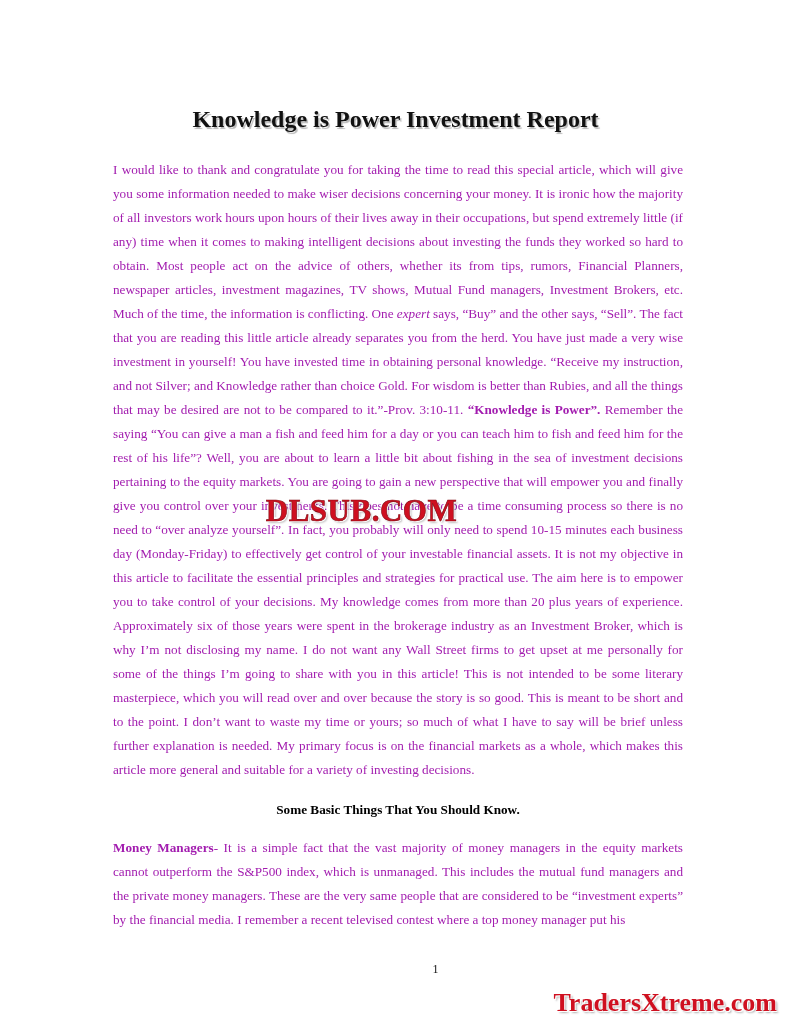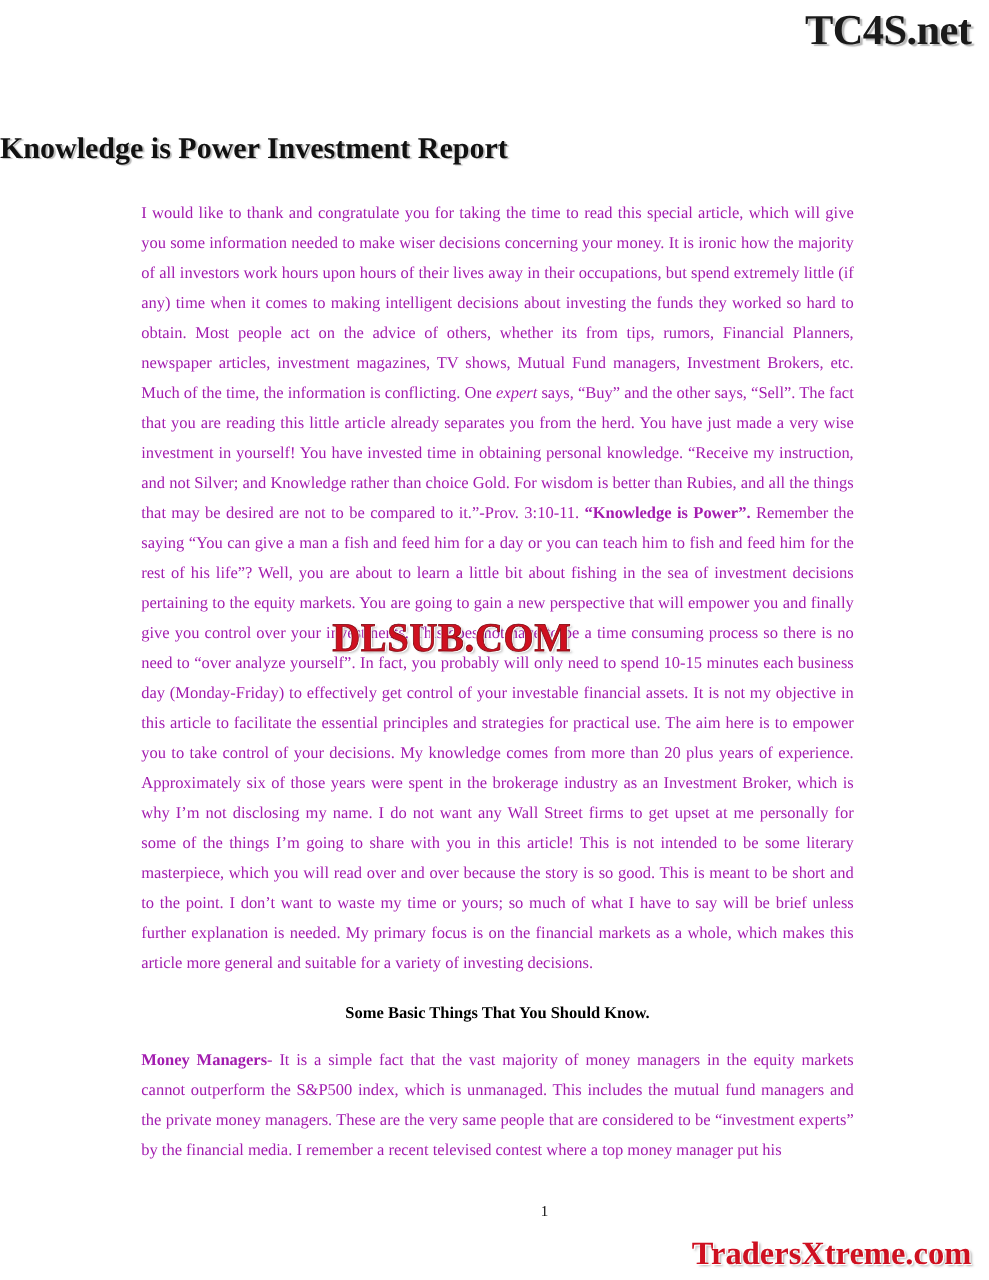--- a/index.html
+++ b/index.html
@@ -28,21 +28,21 @@
     letter-spacing: -0.5px;
     color: #1a1a1a;
     text-shadow: 2px 2px 1px rgba(120,120,120,0.55);
     white-space: nowrap;
   }
   .doc-title {
     position: absolute;
     top: 90px;
     left: 0;
     width: 791px;
-    text-align: left;
+    text-align: center;
     font-size: 24px;
     font-weight: bold;
     color: #111;
     text-shadow: 1.5px 1.5px 0.8px rgba(140,140,140,0.6);
   }
   .body-col {
     position: absolute;
     top: 158px;
     left: 113px;
     width: 570px;
@@ -109,21 +109,20 @@
       1px 1px 0 #ffffff,
       2px 2px 2px rgba(0,0,0,0.3);
     white-space: nowrap;
   }
 </style>
 </head>
 <body>
 
 <div class="page">
 
-  <div class="brand-top">TC4S.net</div>
 
   <h1 class="doc-title">Knowledge is Power Investment Report</h1>
 
   <div class="body-col">
 
     <p class="para"><span>I would like to thank and congratulate you for taking the time to read this special article, which will give you some information needed to make wiser decisions concerning your money. It is ironic how the majority of all investors work hours upon hours of their lives away in their occupations, but spend extremely little (if any) time when it comes to making intelligent decisions about investing the funds they worked so hard to obtain. Most people act on the advice of others, whether its from tips, rumors, Financial Planners, newspaper articles, investment magazines, TV shows, Mutual Fund managers, Investment Brokers, etc. Much of the time, the information is conflicting. One </span><span class="ital">expert</span><span> says, “Buy” and the other says, “Sell”. The fact that you are reading this little article already separates you from the herd. You have just made a very wise investment in yourself! You have invested time in obtaining personal knowledge. “Receive my instruction, and not Silver; and Knowledge rather than choice Gold. For wisdom is better than Rubies, and all the things that may be desired are not to be compared to it.”-Prov. 3:10-11. </span><span class="bold">“Knowledge is Power”.</span><span> Remember the saying “You can give a man a fish and feed him for a day or you can teach him to fish and feed him for the rest of his life”? Well, you are about to learn a little bit about fishing in the sea of investment decisions pertaining to the equity markets. You are going to gain a new perspective that will empower you and finally give you control over your investments. This does not have to be a time consuming process so there is no need to “over analyze yourself”. In fact, you probably will only need to spend 10-15 minutes each business day (Monday-Friday) to effectively get control of your investable financial assets. It is not my objective in this article to facilitate the essential principles and strategies for practical use. The aim here is to empower you to take control of your decisions. My knowledge comes from more than 20 plus years of experience. Approximately six of those years were spent in the brokerage industry as an Investment Broker, which is why I’m not disclosing my name. I do not want any Wall Street firms to get upset at me personally for some of the things I’m going to share with you in this article! This is not intended to be some literary masterpiece, which you will read over and over because the story is so good. This is meant to be short and to the point. I don’t want to waste my time or yours; so much of what I have to say will be brief unless further explanation is needed. My primary focus is on the financial markets as a whole, which makes this article more general and suitable for a variety of investing decisions.</span></p>
 
     <div class="section-head"><span>Some Basic Things That You Should Know.</span></div>
 
     <p class="para"><span class="term">Money Managers</span><span>- It is a simple fact that the vast majority of money managers in the equity markets cannot outperform the S&amp;P500 index, which is unmanaged. This includes the mutual fund managers and the private money managers. These are the very same people that are considered to be “investment experts” by the financial media. I remember a recent televised contest where a top money manager put his</span></p>

